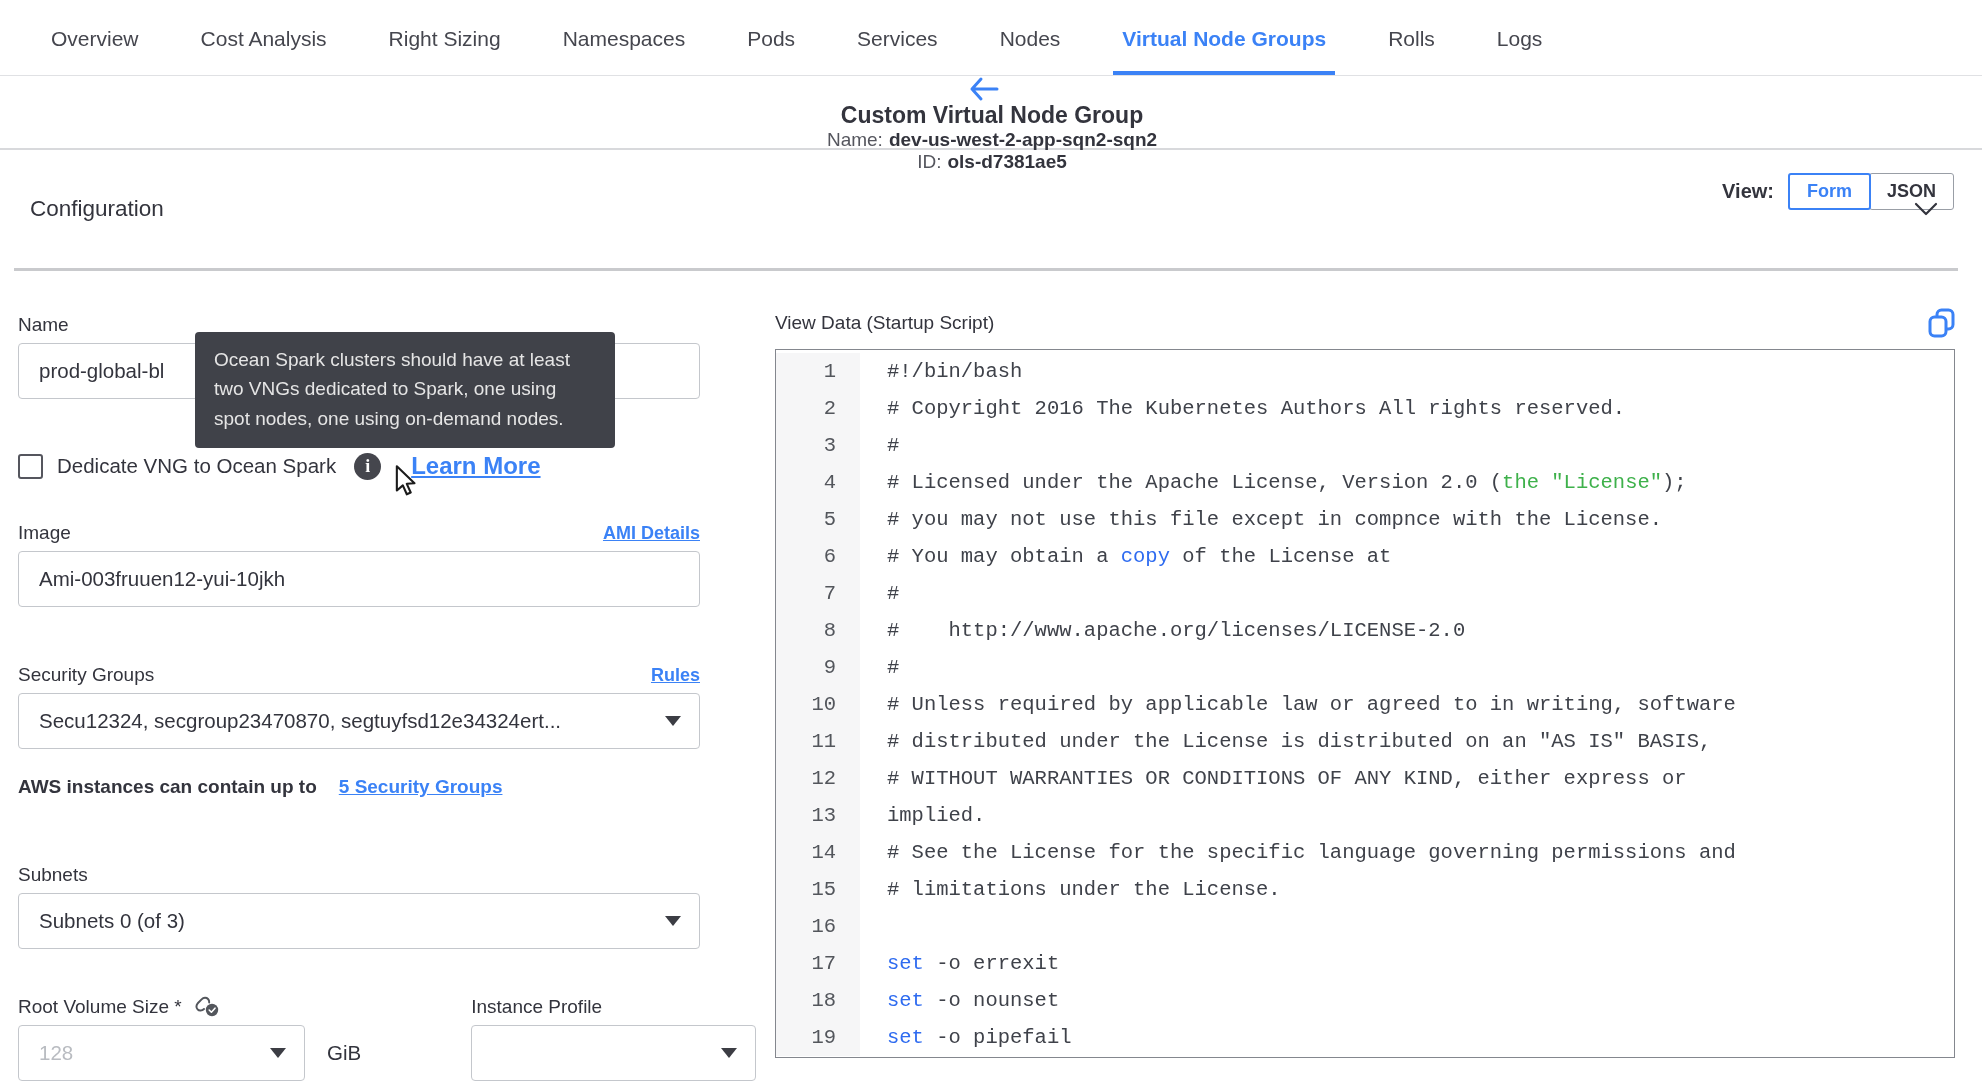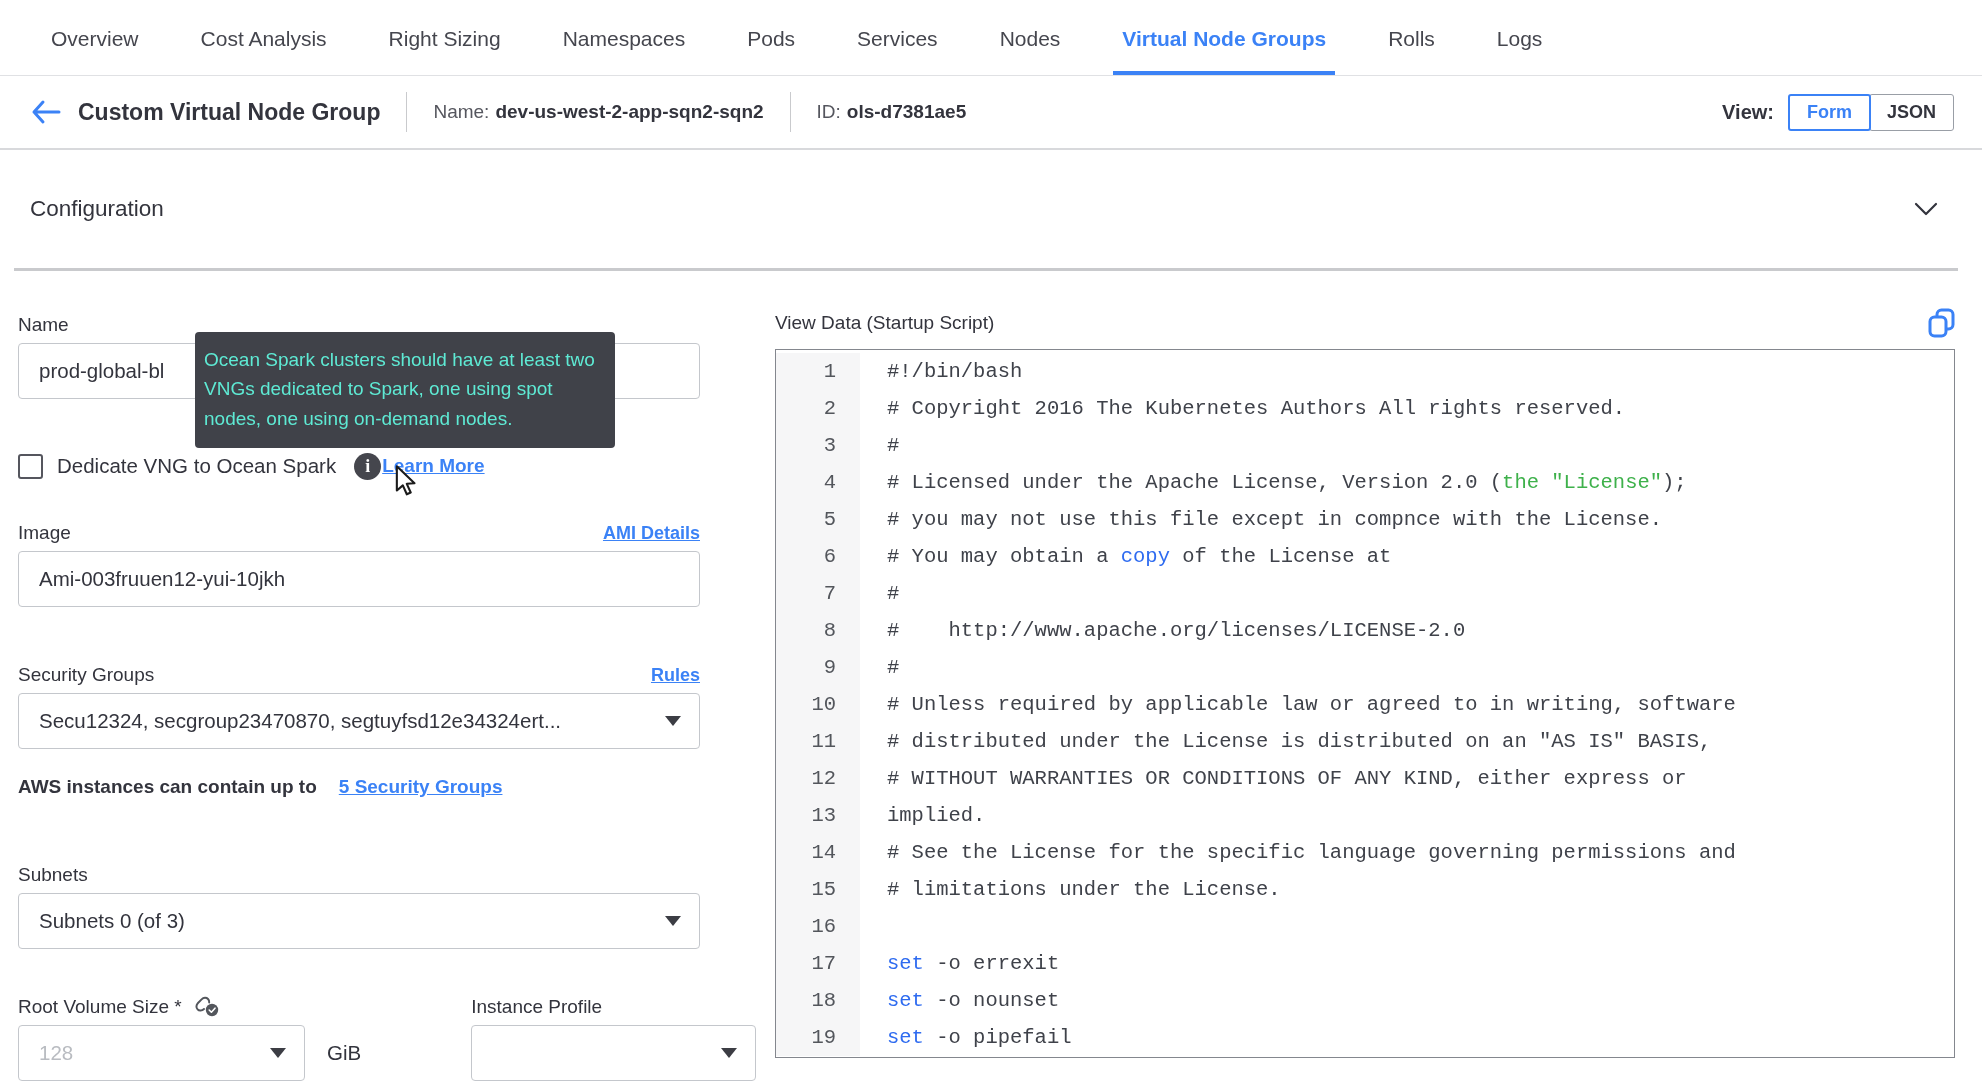--- a/index.html
+++ b/index.html
@@ -38,20 +38,21 @@
     text-align:center;
   }
   .tab.active{color:var(--accent);border-bottom-color:var(--accent);font-weight:600;}
   
   .page-header{
     display:flex;
     align-items:center;
     height:74px;
     padding:0 28px 0 30px;
     border-bottom:2px solid #d8d9dc;
+    flex-direction:column;
   }
   .back-btn{display:flex;align-items:center;cursor:pointer;margin-right:16px;}
   .page-title{font-size:23px;font-weight:700;color:var(--ink);}
   .vdiv{width:1px;height:40px;background:#c9cacd;margin:0 26px;}
   .meta{font-size:19px;color:var(--ink-soft);white-space:nowrap;}
   .meta b{color:var(--ink);font-weight:700;margin-left:6px;}
   .view-group{margin-left:auto;display:flex;align-items:center;}
   .view-label{font-size:20px;font-weight:700;margin-right:14px;}
   .seg-btn{
     font-size:18px;font-weight:700;
@@ -98,38 +99,38 @@
   .mt-name{margin-top:42px;}
   .mt-check{margin-top:52px;}
   .mt-image{margin-top:40px;}
   .mt-sg{margin-top:56px;}
   .mt-helper{margin-top:26px;}
   .mt-subnets{margin-top:64px;}
   .mt-root{margin-top:46px;}
   
   .tooltip{
     position:absolute;left:177px;top:61px;width:420px;
-    background:#404249;color:#5eead4;
-    border-radius:4px;padding:13px 9px 15px;
+    background:#404249;color:#e5e5e5;
+    border-radius:4px;padding:13px 19px 15px;
     font-size:19px;line-height:1.55;z-index:5;
   }
   
   .check-row{display:flex;align-items:center;height:30px;}
   .checkbox{
     width:25px;height:25px;border:2px solid #55565e;border-radius:3px;
     background:#fff;cursor:pointer;flex:none;
   }
   .check-label{font-size:20.5px;color:var(--ink);margin-left:14px;font-weight:500;}
   .info-icon{
     width:27px;height:27px;border-radius:50%;background:#45464d;color:#fff;
     font-family:"Liberation Serif",serif;font-weight:700;font-size:18px;
     display:flex;align-items:center;justify-content:center;
     margin-left:18px;cursor:pointer;flex:none;
   }
-  .check-row a.link{margin-left:1px;font-size:19px;}
+  .check-row a.link{margin-left:30px;font-size:24px;}
   .cursor-pointer-icon{position:absolute;left:372px;top:194px;z-index:6;pointer-events:none;}
   
   .helper-row{display:flex;align-items:center;gap:22px;height:24px;}
   .helper-text{font-size:19px;font-weight:700;color:var(--ink);}
   .helper-row a.link{font-size:19px;}
   
   .two-col-row{display:flex;}
   .rv-block{width:287px;flex:none;}
   .ip-block{width:285px;flex:none;margin-left:110px;}
   .gib{font-size:20.5px;color:var(--ink);align-self:flex-end;height:56px;display:flex;align-items:center;margin-left:22px;}

